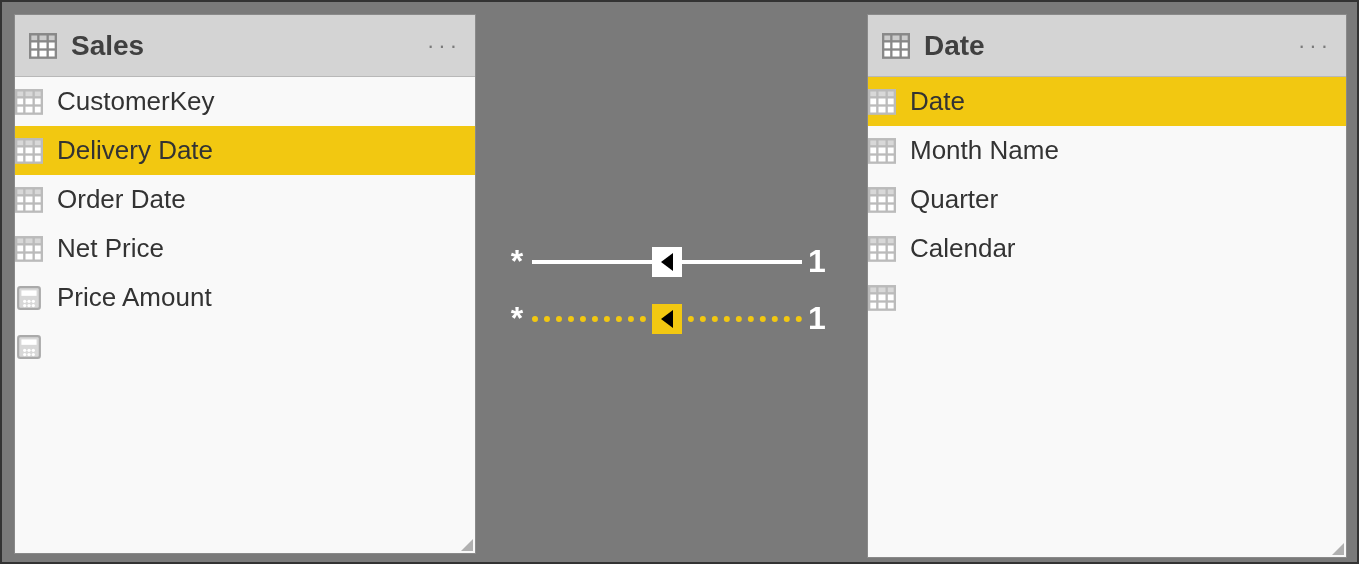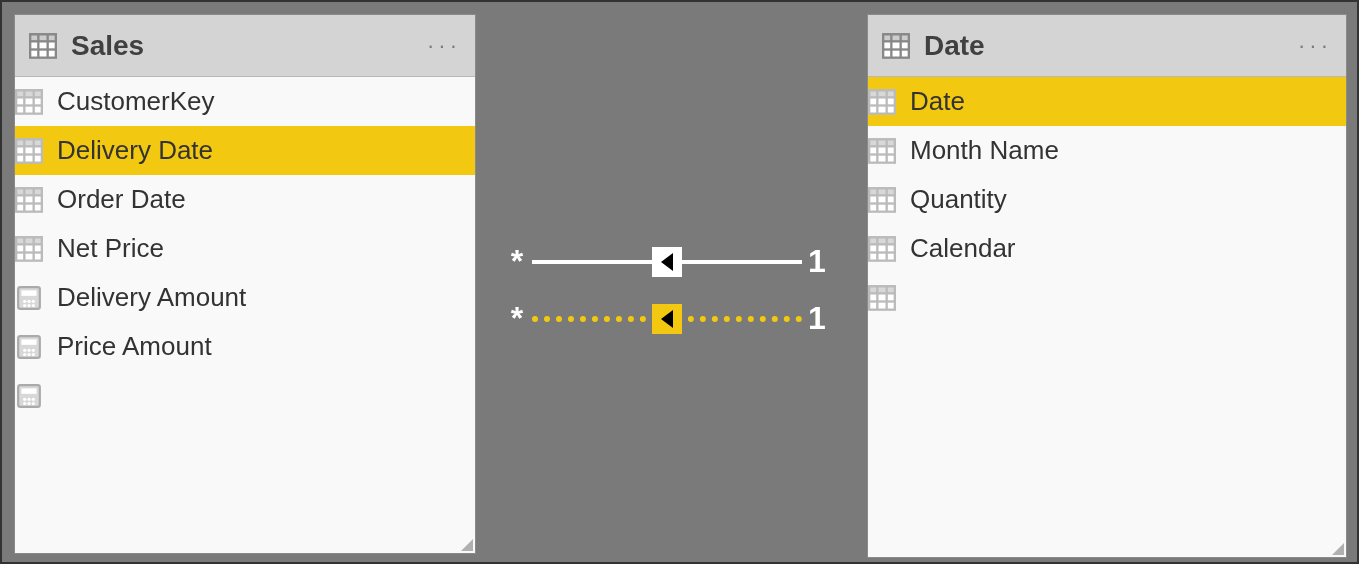--- a/index.html
+++ b/index.html
@@ -194,33 +194,20 @@
         <span class="icon-measure"><svg viewBox="0 0 24 24">
               <rect x="2" y="2" width="20" height="20" rx="2" fill="#d8d8d8" stroke="#aaa" stroke-width="2"></rect>
               <rect x="5" y="5" width="14" height="5" fill="#fff"></rect>
               <circle cx="8" cy="15" r="1.5" fill="#fff"></circle>
               <circle cx="12" cy="15" r="1.5" fill="#fff"></circle>
               <circle cx="16" cy="15" r="1.5" fill="#fff"></circle>
               <circle cx="8" cy="19" r="1.5" fill="#fff"></circle>
               <circle cx="12" cy="19" r="1.5" fill="#fff"></circle>
               <circle cx="16" cy="19" r="1.5" fill="#fff"></circle>
             </svg></span>
-        <span class="label">Delivery Amount</span>
-      </div>
-      <div class="field-row">
-        <span class="icon-measure"><svg viewBox="0 0 24 24">
-              <rect x="2" y="2" width="20" height="20" rx="2" fill="#d8d8d8" stroke="#aaa" stroke-width="2"></rect>
-              <rect x="5" y="5" width="14" height="5" fill="#fff"></rect>
-              <circle cx="8" cy="15" r="1.5" fill="#fff"></circle>
-              <circle cx="12" cy="15" r="1.5" fill="#fff"></circle>
-              <circle cx="16" cy="15" r="1.5" fill="#fff"></circle>
-              <circle cx="8" cy="19" r="1.5" fill="#fff"></circle>
-              <circle cx="12" cy="19" r="1.5" fill="#fff"></circle>
-              <circle cx="16" cy="19" r="1.5" fill="#fff"></circle>
-            </svg></span>
         <span class="label">Price Amount</span>
       </div>
       <div class="field-row">
         <span class="icon-measure"><svg viewBox="0 0 24 24">
               <rect x="2" y="2" width="20" height="20" rx="2" fill="#d8d8d8" stroke="#aaa" stroke-width="2"></rect>
               <rect x="5" y="5" width="14" height="5" fill="#fff"></rect>
               <circle cx="8" cy="15" r="1.5" fill="#fff"></circle>
               <circle cx="12" cy="15" r="1.5" fill="#fff"></circle>
               <circle cx="16" cy="15" r="1.5" fill="#fff"></circle>
               <circle cx="8" cy="19" r="1.5" fill="#fff"></circle>
@@ -268,21 +255,21 @@
         <span class="label">Month Name</span>
       </div>
       <div class="field-row">
         <span class="icon-column"><svg viewBox="0 0 24 22">
               <rect x="1" y="1" width="22" height="20" fill="#fff" stroke="#bbb" stroke-width="2"></rect>
               <rect x="1" y="1" width="22" height="6" fill="#d8d8d8" stroke="#bbb" stroke-width="2"></rect>
               <line x1="8" y1="1" x2="8" y2="21" stroke="#bbb" stroke-width="2"></line>
               <line x1="16" y1="1" x2="16" y2="21" stroke="#bbb" stroke-width="2"></line>
               <line x1="1" y1="14" x2="23" y2="14" stroke="#bbb" stroke-width="2"></line>
             </svg></span>
-        <span class="label">Quantity</span>
+        <span class="label">Quarter</span>
       </div>
       <div class="field-row">
         <span class="icon-column"><svg viewBox="0 0 24 22">
               <rect x="1" y="1" width="22" height="20" fill="#fff" stroke="#bbb" stroke-width="2"></rect>
               <rect x="1" y="1" width="22" height="6" fill="#d8d8d8" stroke="#bbb" stroke-width="2"></rect>
               <line x1="8" y1="1" x2="8" y2="21" stroke="#bbb" stroke-width="2"></line>
               <line x1="16" y1="1" x2="16" y2="21" stroke="#bbb" stroke-width="2"></line>
               <line x1="1" y1="14" x2="23" y2="14" stroke="#bbb" stroke-width="2"></line>
             </svg></span>
         <span class="label">Calendar</span>

